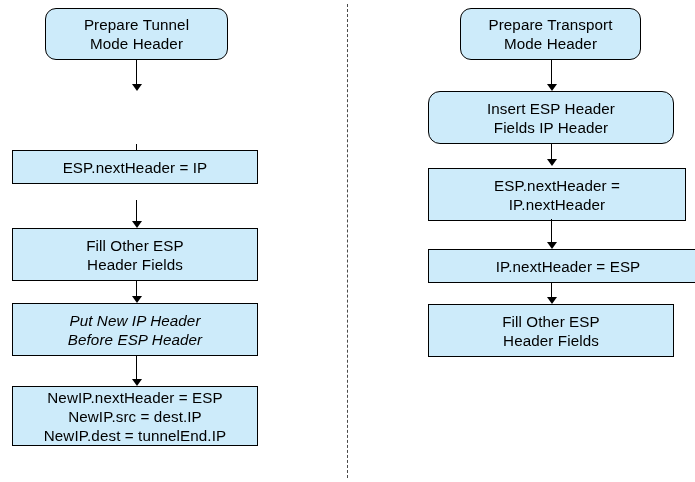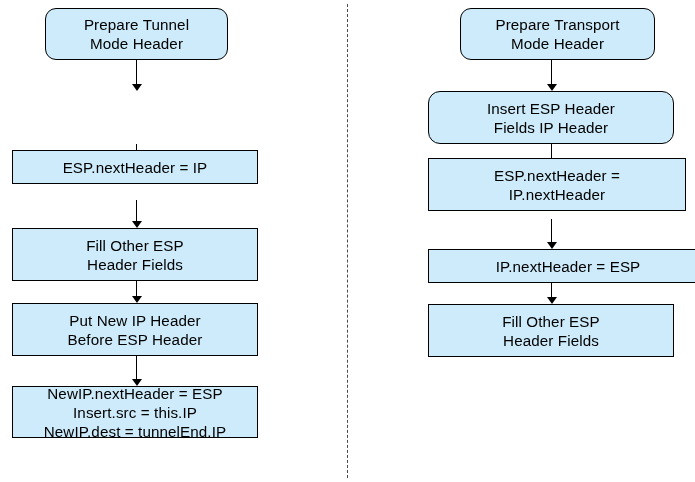--- a/index.html
+++ b/index.html
@@ -110,59 +110,59 @@
   <div class="node" style="left:12px; top:228px; width:246px; height:53px;">
     <span class="ln">Fill Other ESP</span>
     <span class="ln">Header Fields</span>
   </div>
 
   <div class="arrow" style="left:131px; top:281px; height:22px;">
     <div class="shaft" style="height:15px;"></div>
     <div class="head"></div>
   </div>
 
-  <div class="node" style="left:12px; top:303px; width:246px; height:53px;">
+  <div class="node" style="left:12px; top:303px; width:246px; height:53px;font-style:italic;">
     <span class="ln">Put New IP Header</span>
     <span class="ln">Before ESP Header</span>
   </div>
 
   <div class="arrow" style="left:131px; top:356px; height:30px;">
     <div class="shaft" style="height:23px;"></div>
     <div class="head"></div>
   </div>
 
-  <div class="node" style="left:12px; top:386px; width:246px; height:52px;">
+  <div class="node" style="left:12px; top:386px; width:246px; height:60px;">
     <span class="ln">NewIP.nextHeader = ESP</span>
-    <span class="ln">Insert.src = this.IP</span>
+    <span class="ln">NewIP.src = dest.IP</span>
     <span class="ln">NewIP.dest = tunnelEnd.IP</span>
   </div>
 
   <div id="divider"></div>
 
-  <div class="node terminal" style="left:460px; top:8px; width:195px; height:52px;">
+  <div class="node terminal" style="left:460px; top:8px; width:181px; height:52px;">
     <span class="ln">Prepare Transport</span>
     <span class="ln">Mode Header</span>
   </div>
 
   <div class="arrow" style="left:546px; top:60px; height:31px;">
     <div class="shaft" style="height:24px;"></div>
     <div class="head"></div>
   </div>
 
   <div class="node" style="left:428px; top:91px; width:246px; height:53px;border-radius:12px;">
     <span class="ln">Insert ESP Header</span>
     <span class="ln">Fields IP Header</span>
   </div>
 
   <div class="arrow" style="left:546px; top:144px; height:22px;">
     <div class="shaft" style="height:15px;"></div>
     <div class="head"></div>
   </div>
 
-  <div class="node" style="left:428px; top:158px; width:258px; height:53px;">
+  <div class="node" style="left:428px; top:168px; width:258px; height:53px;">
     <span class="ln">ESP.nextHeader =</span>
     <span class="ln">IP.nextHeader</span>
   </div>
 
   <div class="arrow" style="left:546px; top:219px; height:30px;">
     <div class="shaft" style="height:23px;"></div>
     <div class="head"></div>
   </div>
 
   <div class="node" style="left:428px; top:249px; width:280px; height:34px;">

